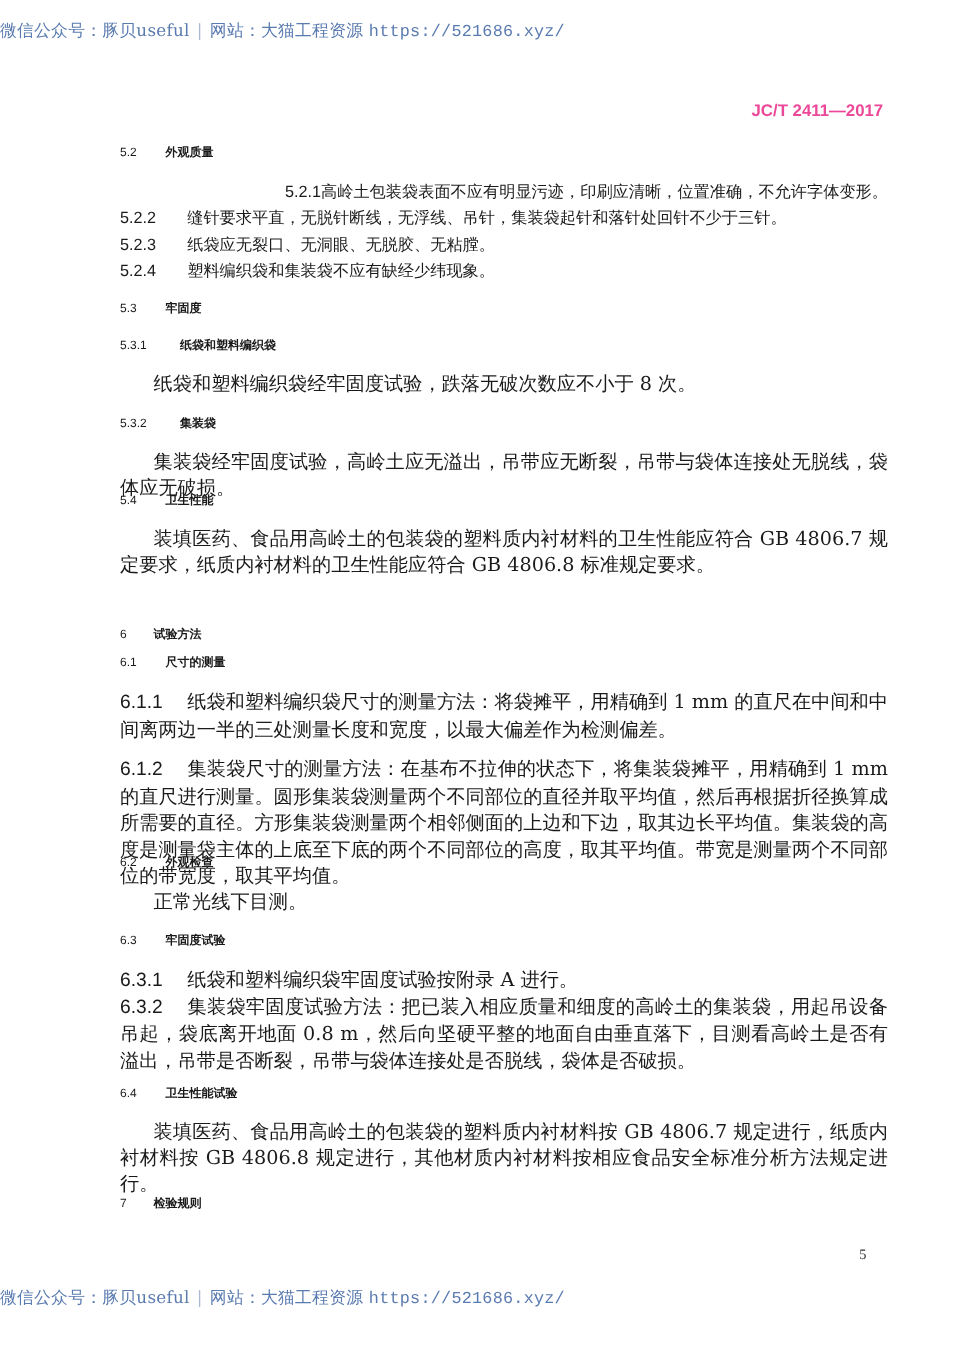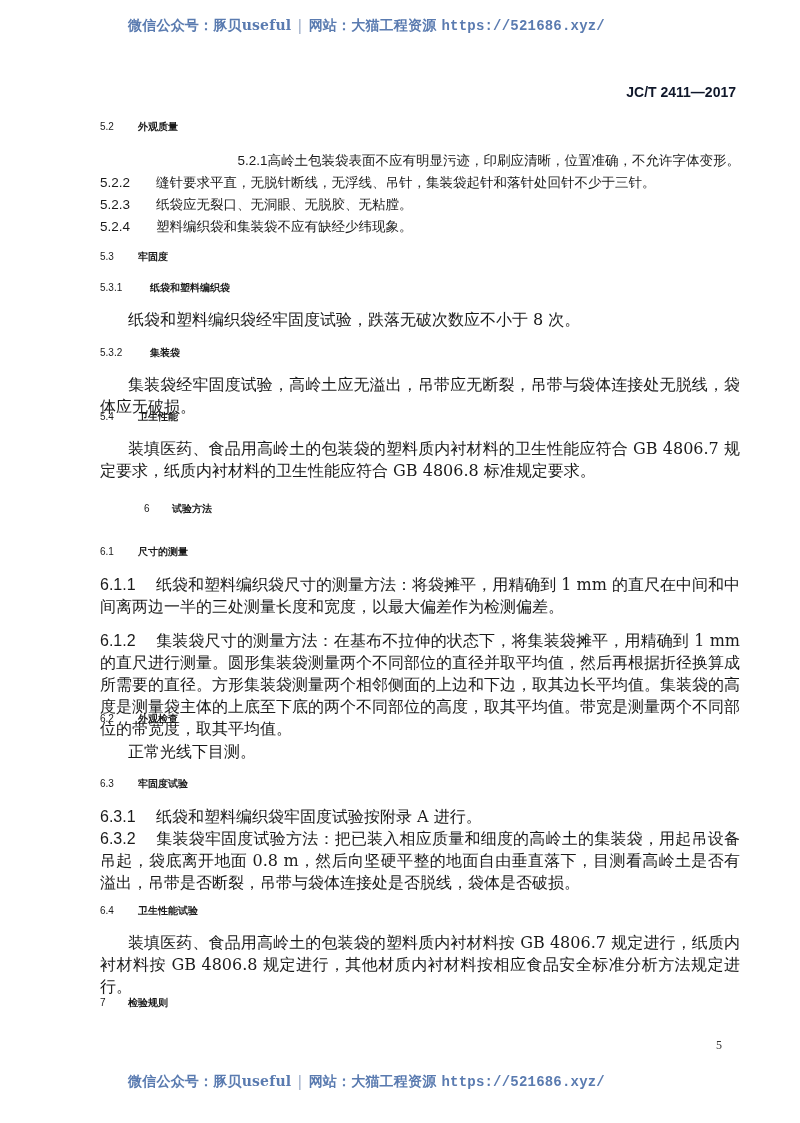--- a/index.html
+++ b/index.html
@@ -1,25 +1,25 @@
 <!DOCTYPE html>
 <html><head>
   <meta charset="utf-8">
   <style>
     html, body { margin: 0; padding: 0; background: #ffffff; }
     body { width: 800px; height: 1123px; position: relative; overflow: hidden;
            font-family: "DejaVu Serif", "Liberation Serif", serif; color: #1a1a1a; }
-    .watermark { position: absolute; left: 0; width: 733px; text-align: center;
-                 font-size: 14px; color: #5a7bb0; font-family: "DejaVu Serif", serif; letter-spacing: 0.2px; font-weight: bold; }
+    .watermark { position: absolute; left: 0; width: 733px; text-align: left;
+                 font-size: 14px; color: #5a7bb0; font-family: "DejaVu Serif", serif; letter-spacing: 0.2px; }
     .watermark.top { top: 17px; }
     .watermark.bottom { top: 1073px; }
     .wm-sep { color: #aab8d0; margin: 0 6px; }
     .wm-url { font-family: "Liberation Mono", "DejaVu Sans Mono", monospace; }
     .std-code { position: absolute; top: 84px; right: 64px; font-family: "Liberation Sans", sans-serif;
-                font-weight: bold; font-size: 14px; color: #0f172a; }
+                font-weight: bold; font-size: 14px; color: #ec4899; }
     .page-num { position: absolute; top: 1038px; left: 716px; font-size: 12px; color: #333;
                 font-family: "Liberation Serif", serif; }
     .content { position: absolute; left: 100px; top: 0; width: 640px; }
     .h { position: absolute; left: 0; font-family: "DejaVu Sans", "Liberation Sans", sans-serif;
          font-weight: bold; font-size: 10px; white-space: nowrap; }
     .h .num { font-weight: normal; font-family: "Liberation Sans", sans-serif; display: inline-block; }
     .h2 .num { width: 38px; }
     .h3 .num { width: 50px; }
     .h1 .num { width: 28px; }
     .clause { position: absolute; left: 0; font-size: 13.5px; line-height: 22px; width: 640px; }
@@ -69,21 +69,21 @@
   <div class="h h3" style="top:346px;">
     <span class="num">5.3.2</span><span>集装袋</span>
   </div>
   <div class="para indent" style="top:374px;">集装袋经牢固度试验，高岭土应无溢出，吊带应无断裂，吊带与袋体连接处无脱线，袋体应无破损。</div>
 
   <div class="h h2" style="top:410px;">
     <span class="num">5.4</span><span>卫生性能</span>
   </div>
   <div class="para indent" style="top:438px;">装填医药、食品用高岭土的包装袋的塑料质内衬材料的卫生性能应符合 GB 4806.7 规定要求，纸质内衬材料的卫生性能应符合 GB 4806.8 标准规定要求。</div>
 
-  <div class="h h1" style="top:502px;margin-left:44px;">
+  <div class="h h1" style="top:522px;">
     <span class="num">6</span><span>试验方法</span>
   </div>
 
   <div class="h h2" style="top:545px;">
     <span class="num">6.1</span><span>尺寸的测量</span>
   </div>
 
   <div class="para hang" style="top:574px;">
     <span class="num">6.1.1</span><span>纸袋和塑料编织袋尺寸的测量方法：将袋摊平，用精确到 1 mm 的直尺在中间和中间离两边一半的三处测量长度和宽度，以最大偏差作为检测偏差。</span>
   </div>

